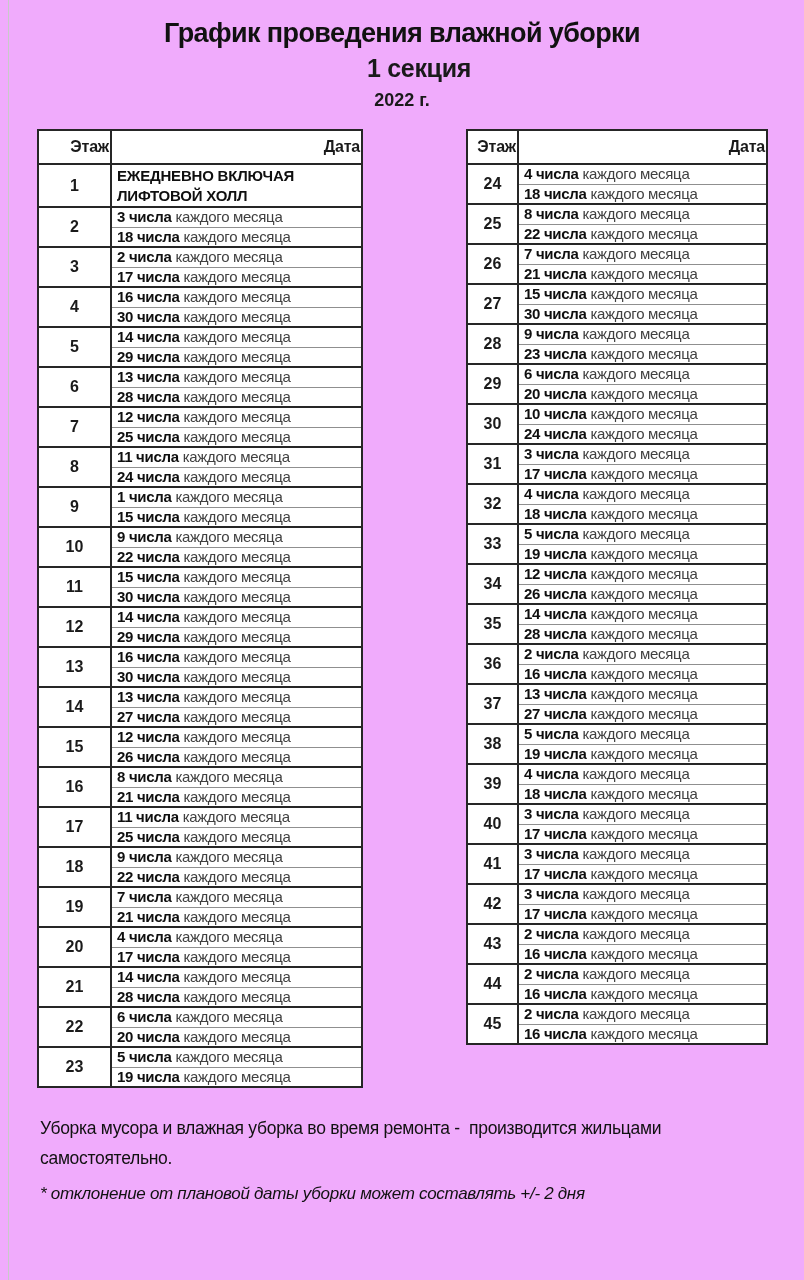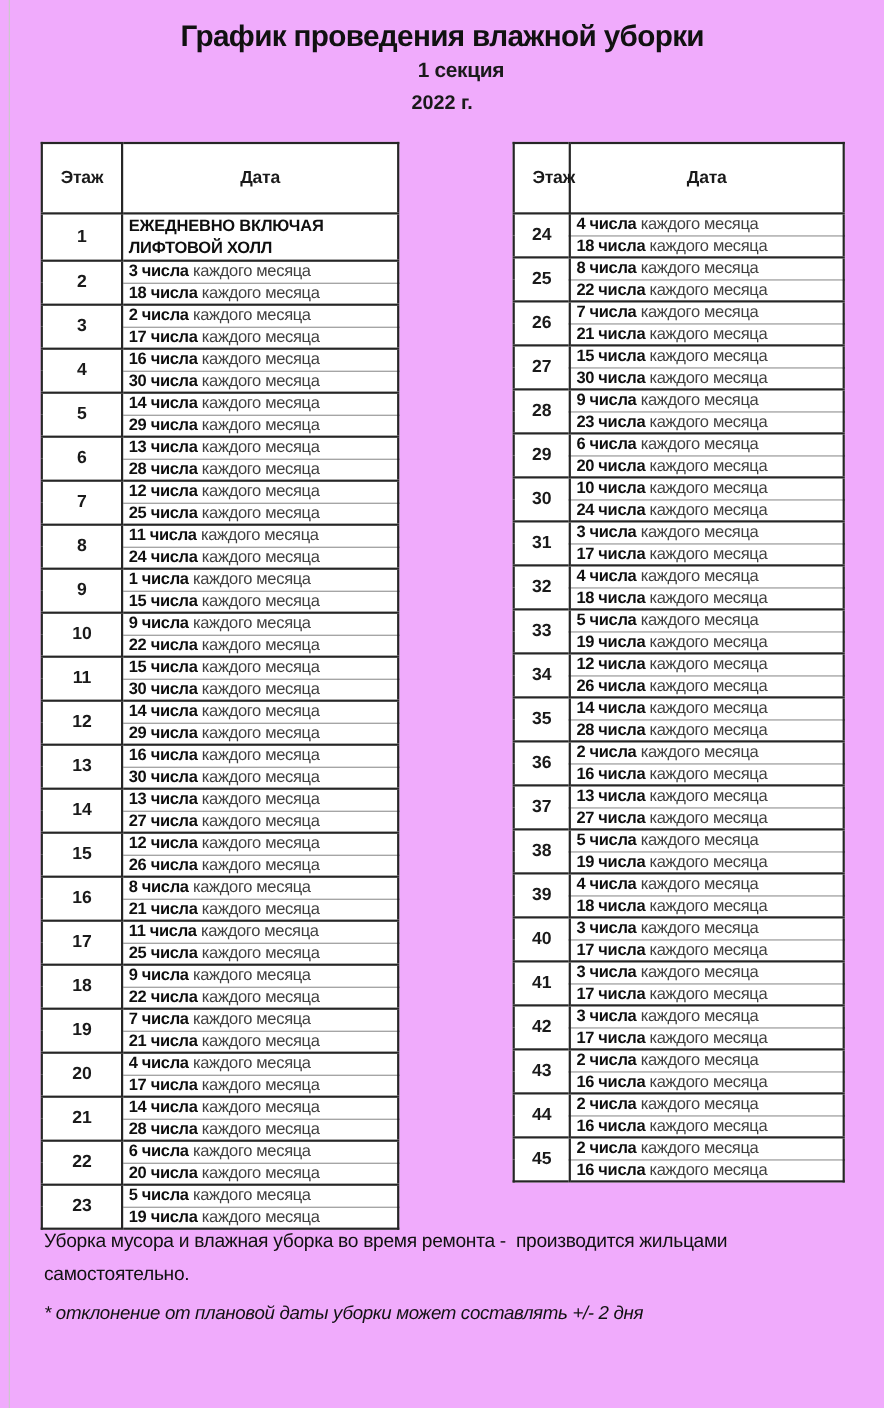--- a/index.html
+++ b/index.html
@@ -19,41 +19,41 @@
     background: #c9c9c9;
   }
   header { position: absolute; top: 18px; left: 0; width: 100%; text-align: center; }
   h1 {
     margin: 0;
     font-size: 27px;
     font-weight: bold;
     letter-spacing: -0.6px;
     color: #111;
   }
-  .subtitle { font-size: 19px; font-weight: bold; margin-top: 5px; letter-spacing: -0.3px; padding-left: 34px; }
+  .subtitle { font-size: 25px; font-weight: bold; margin-top: 5px; letter-spacing: -0.3px; padding-left: 34px; }
   .year { font-size: 18px; font-weight: bold; margin-top: 7px; }
 
   table.schedule {
     position: absolute;
     border-collapse: collapse;
     table-layout: fixed;
     border: 2px solid #262626;
     background: #fff;
   }
   table.schedule.left  { left: 37px;  top: 129px; width: 324px; }
   table.schedule.right { left: 466px; top: 129px; width: 300px; }
 
   .schedule th {
     height: 30px;
     font-size: 16px;
     font-weight: bold;
-    text-align: center;
+    text-align: right;
     border-bottom: 2px solid #262626;
     letter-spacing: -0.2px;
-    padding: 16px;
+    padding: 1px;
   }
   .schedule th.floor-h { border-right: 2px solid #262626; }
 
   .schedule td.floor {
     border-right: 2px solid #262626;
     text-align: center;
     vertical-align: middle;
     font-weight: bold;
     font-size: 16px;
     padding: 0;

